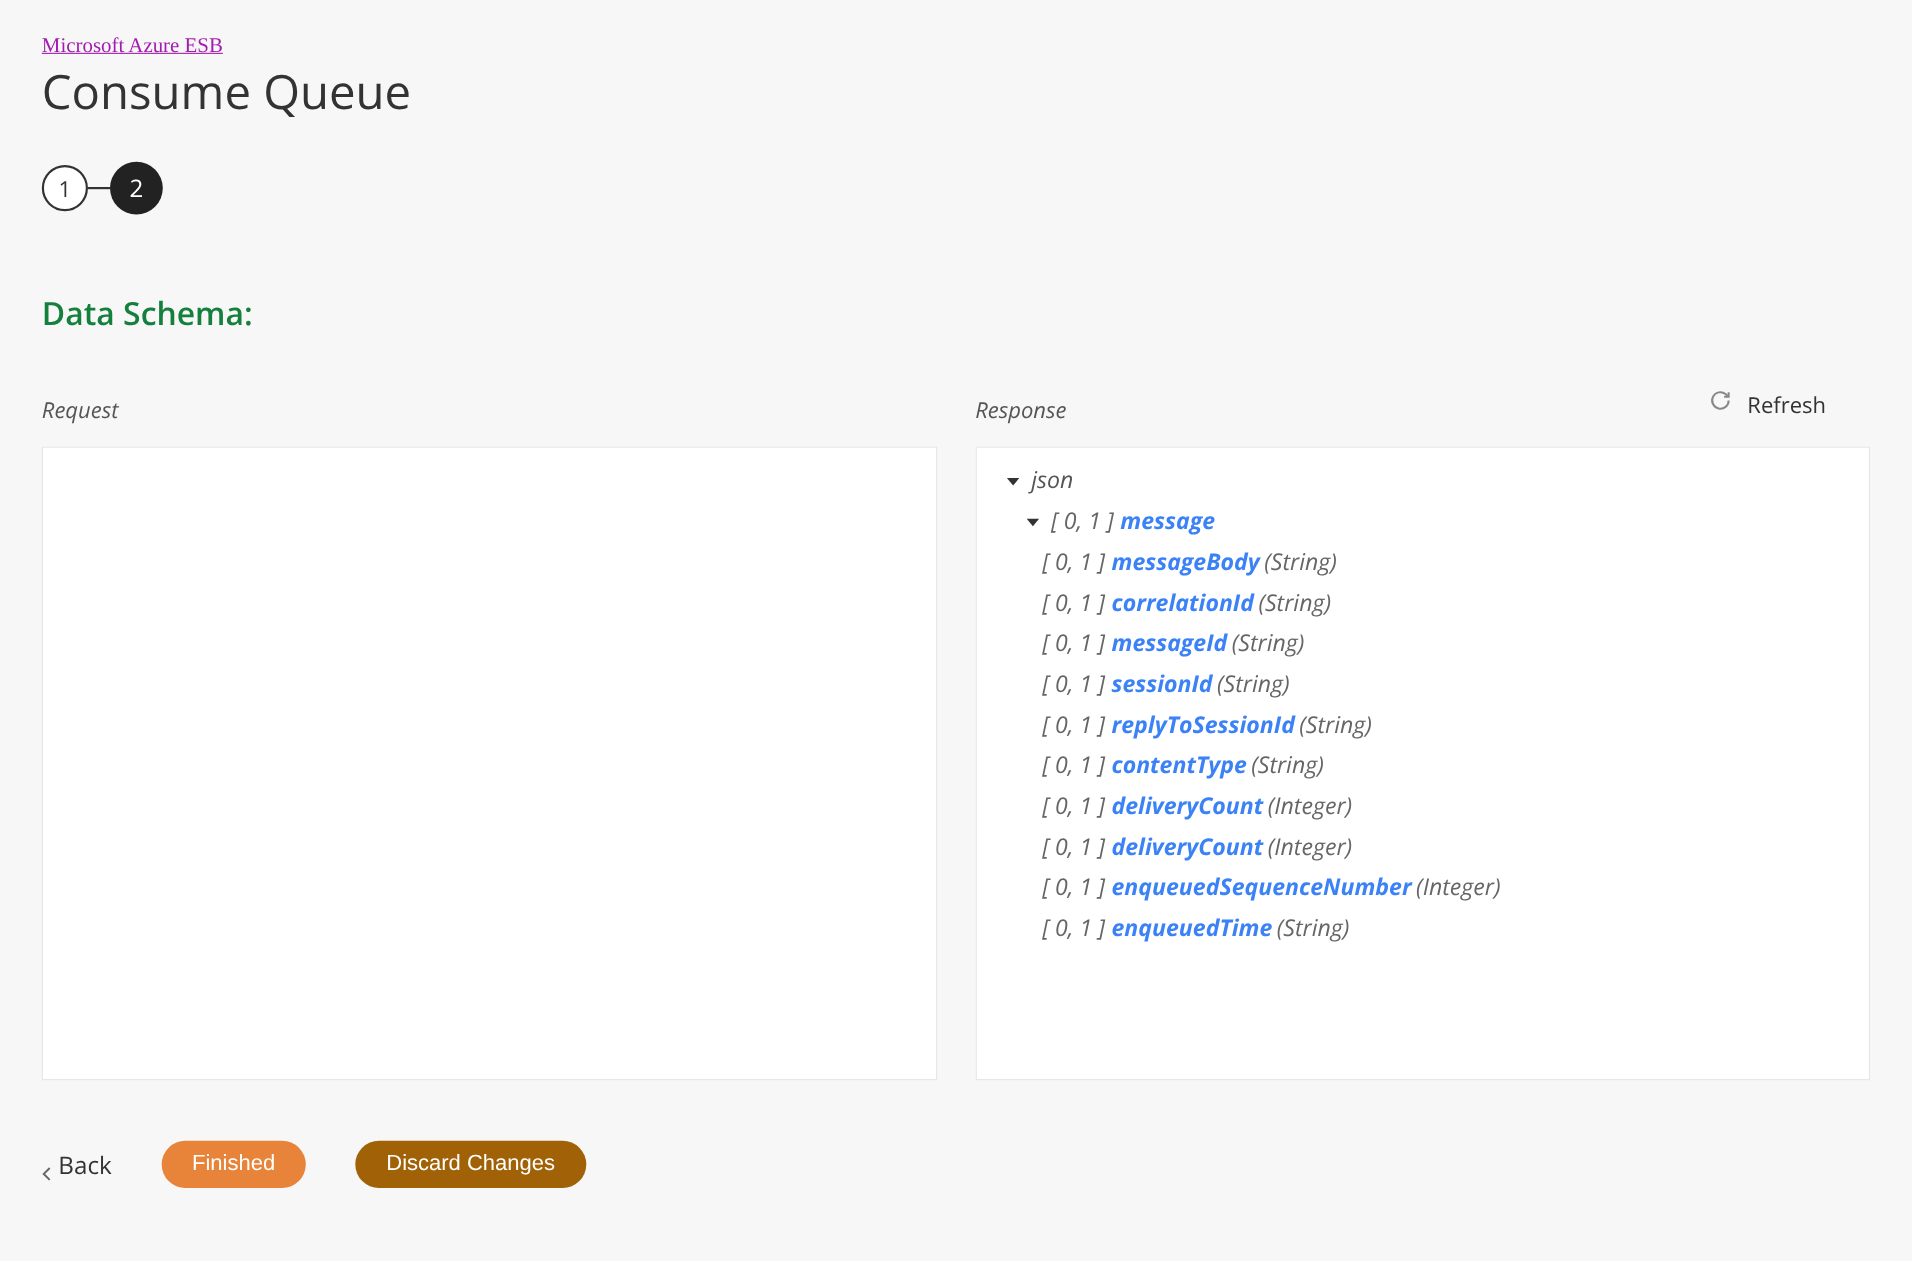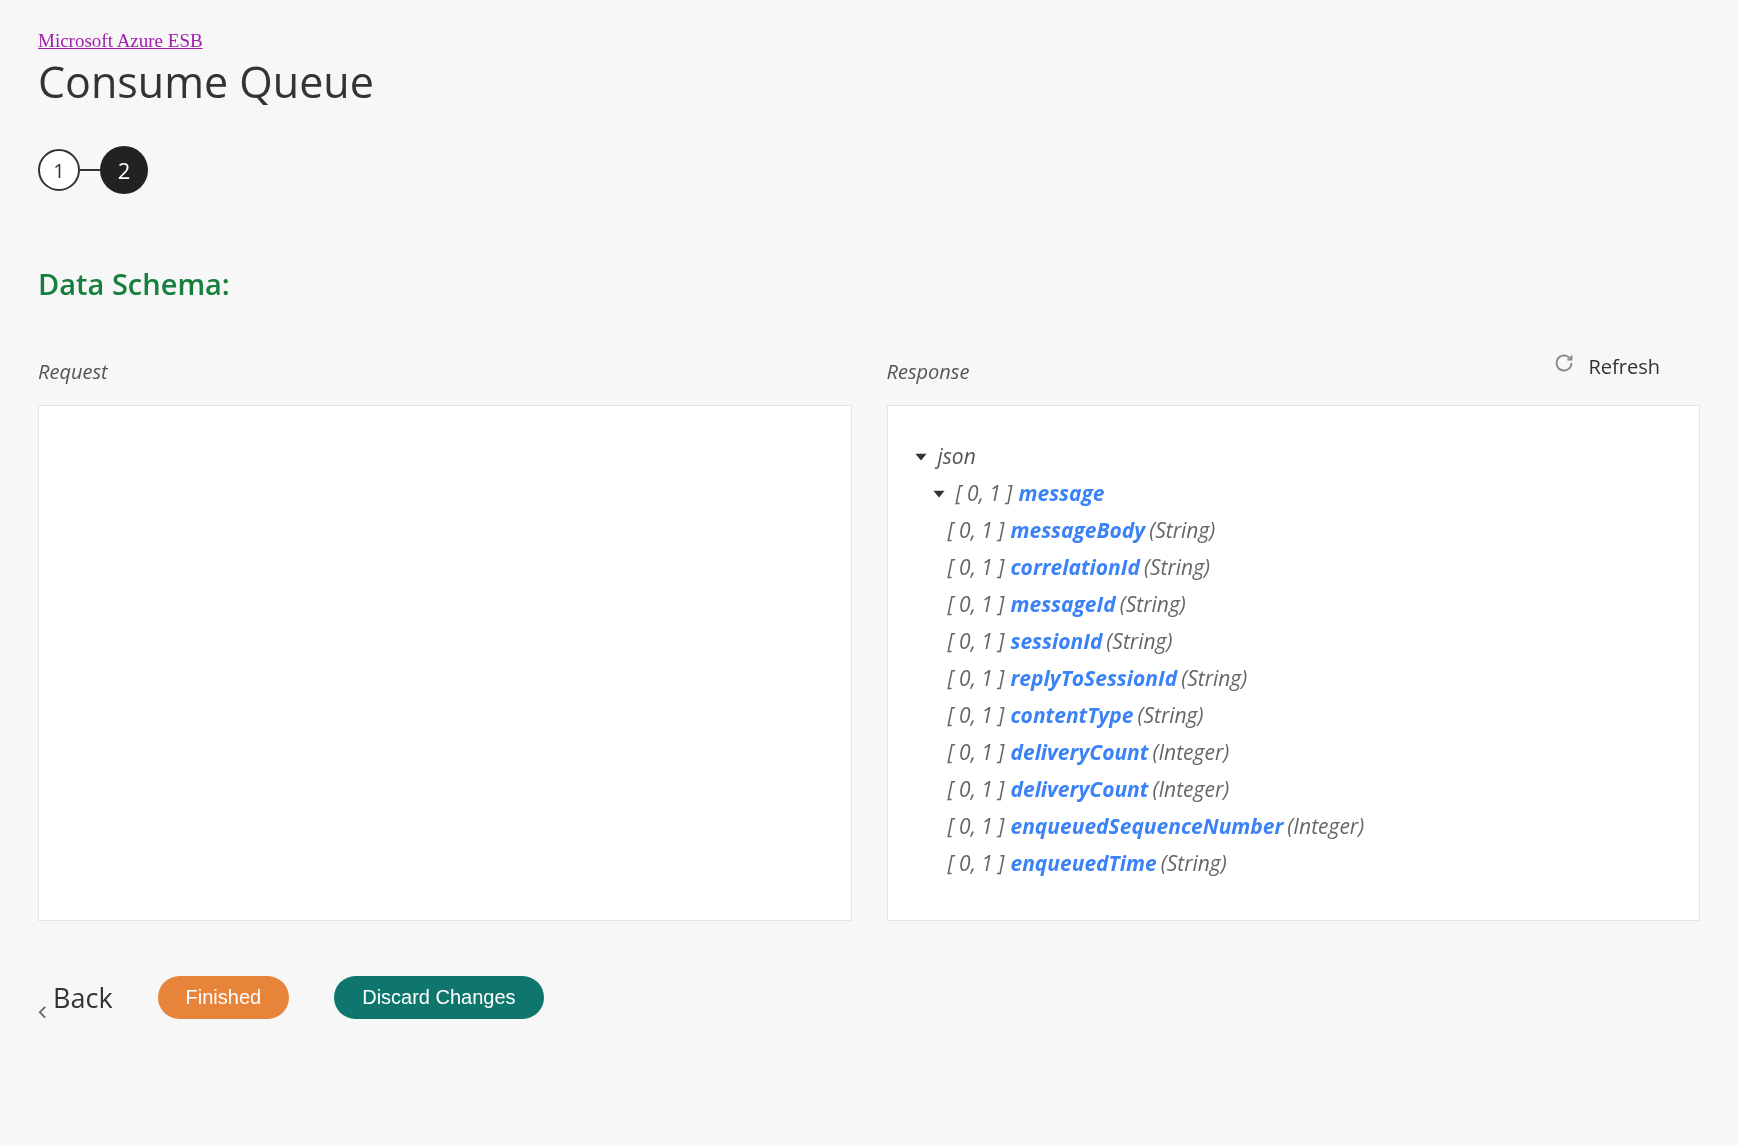--- a/index.html
+++ b/index.html
@@ -97,23 +97,23 @@
       font-style: italic;
     }
     .column-label {
       font-size: 20px;
       color: #555;
       margin-bottom: 20px;
     }
     .panel {
       background: #fff;
       border: 1px solid #e5e5e5;
-      height: 516px;
+      height: 576px;
       overflow: hidden;
-      padding: 32px 24px;
+      padding: 12px 24px;
     }
     .tree-node {
       display: flex;
       align-items: center;
       font-size: 21px;
       line-height: 1;
       padding: 8px 0;
       color: #333;
     }
     .tree-children {
@@ -144,21 +144,21 @@
     .footer {
       display: flex;
       align-items: center;
       gap: 45px;
       margin-top: 55px;
     }
     .back-link {
       display: flex;
       align-items: center;
       gap: 6px;
-      font-size: 27px;
+      font-size: 22px;
       font-weight: 500;
       color: #333;
       cursor: pointer;
     }
     .back-chevron {
       width: 9px;
       height: 14px;
       color: #666;
     }
     .btn {
@@ -167,21 +167,21 @@
       padding: 10px 28px;
       font-size: 20px;
       font-weight: 500;
       cursor: pointer;
     }
     .btn-primary {
       background: #e8833a;
       color: #fff;
     }
     .btn-secondary {
-      background: #0f766e;
+      background: #a16207;
       color: #fff;
     }
   </style>
 </head>
 <body>
 
 
 
 <a class="breadcrumb-link">Microsoft Azure ESB</a>
 

